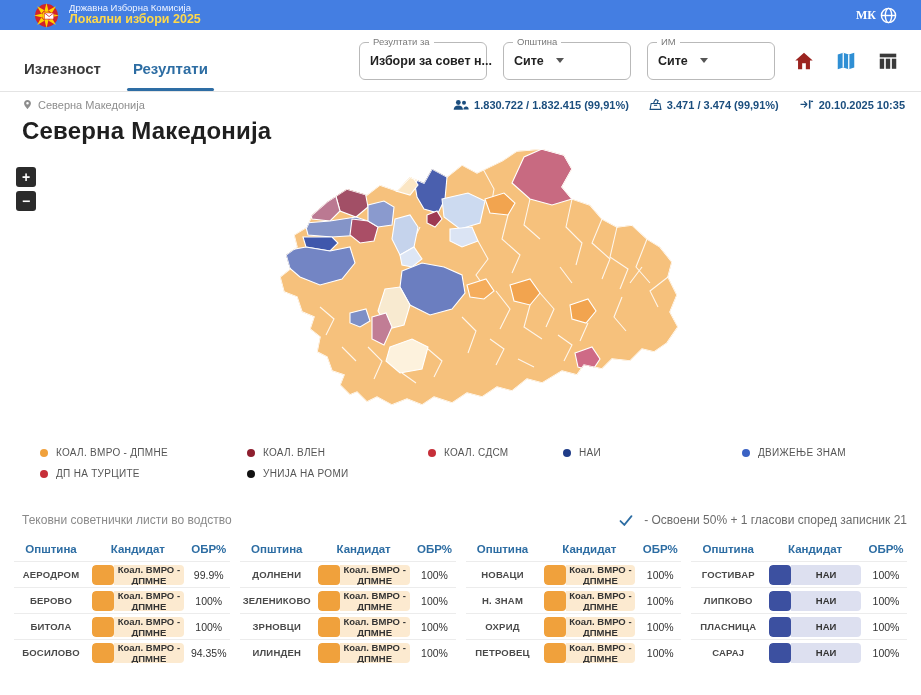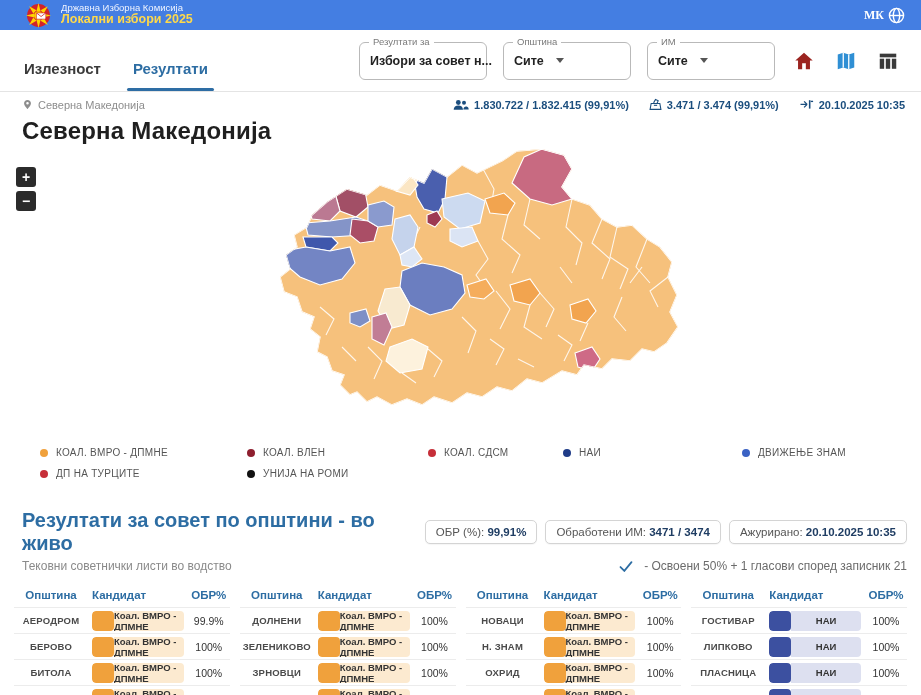--- a/index.html
+++ b/index.html
@@ -1,20 +1,20 @@
 <!DOCTYPE html>
 <html><head>
 <meta charset="utf-8">
 <style>
   * { margin:0; padding:0; box-sizing:border-box; }
   html,body { width:921px; height:695px; overflow:hidden; background:#fff;
     font-family:"Liberation Sans", sans-serif; }
 
   
-  .topbar { height:30px; background:#447ee2; display:flex; align-items:center; padding:0 16px; }
+  .topbar { height:30px; background:#447ee2; display:flex; align-items:center; padding:0 24px; }
   .logo { width:25px; height:25px; margin-left:10px; flex:0 0 auto; }
   .brand { margin-left:10px; line-height:1.1; }
   .brand-org { font-size:9.5px; color:#eef3ff; }
   .brand-title { font-size:12.5px; font-weight:bold; color:#ffd94a; }
   .topbar-right { margin-left:auto; display:flex; align-items:center; gap:4px;font-family:Liberation Serif, serif; }
   .lang { color:#fff; font-size:12px; font-weight:bold; }
   .globe { width:17px; height:17px; }
 
   
   .toolbar { height:62px; display:flex; align-items:center; padding:0 22px 0 22px;
@@ -68,21 +68,21 @@
   .subtitle { font-size:12px; color:#8a8a8a; }
   .checknote { margin-left:auto; display:flex; align-items:center; gap:11px; font-size:12px; color:#6b6b6b; }
 
   
   .tbl { display:flex; gap:10px; margin:10px 14px 0 14px; }
   .tgroup { flex:1; }
   .thead, .trow { display:flex; align-items:center; height:26px; }
   .thead { height:24px; }
   .th { font-size:11.5px; font-weight:bold; color:#2d6da3; }
   .c-mun { width:74px; text-align:center; flex:0 0 auto; }
-  .c-cand { flex:1; padding:0 4px; }
+  .c-cand { flex:1; text-align:center; padding:0 4px; }
   .c-obr { width:42px; text-align:center; flex:0 0 auto; }
   .trow { border-top:1px solid #ececec; }
   .mun { font-size:9.5px; font-weight:bold; color:#4a4a4a; letter-spacing:.2px; }
   .obr { font-size:10.5px; color:#333; }
   .pill { display:flex; height:20px; border-radius:4px; overflow:hidden; }
   .swatch { width:22px; flex:0 0 auto; border-radius:4px; }
   .pill-label { flex:1; display:flex; align-items:center; justify-content:center;
     font-size:9.5px; color:#333; font-weight:bold; }
   .pill[data-party="vmro"] .swatch { background:#f0a13c; }
   .pill[data-party="vmro"] .pill-label { background:#fcead0; }
@@ -280,28 +280,20 @@
       <span class="ldot" style="background: rgb(198, 47, 57);"></span>
       <span>ДП НА ТУРЦИТЕ</span>
     </div>
   <div class="litem">
       <span class="ldot" style="background: rgb(17, 17, 17);"></span>
       <span>УНИЈА НА РОМИ</span>
     </div>
 </div>
 
 <div class="results">
-  <div class="res-head">
-    <div class="res-title">Резултати за совет по општини - во живо</div>
-    <div class="badges">
-      <div class="badge"><span>ОБР (%): </span><b>99,91%</b></div>
-      <div class="badge"><span>Обработени ИМ: </span><b>3471 / 3474</b></div>
-      <div class="badge"><span>Ажурирано: </span><b>20.10.2025 10:35</b></div>
-    </div>
-  </div>
   <div class="res-sub">
     <div class="subtitle">Тековни советнички листи во водство</div>
     <div class="checknote">
       <svg width="14" height="11" viewBox="0 0 24 20">
         <path d="M2 11 L9 18 L22 2" fill="none" stroke="#2d6da3" stroke-width="3.2" stroke-linecap="round"></path>
       </svg>
       <span>- Освоени 50% + 1 гласови според записник 21</span>
     </div>
   </div>
 

